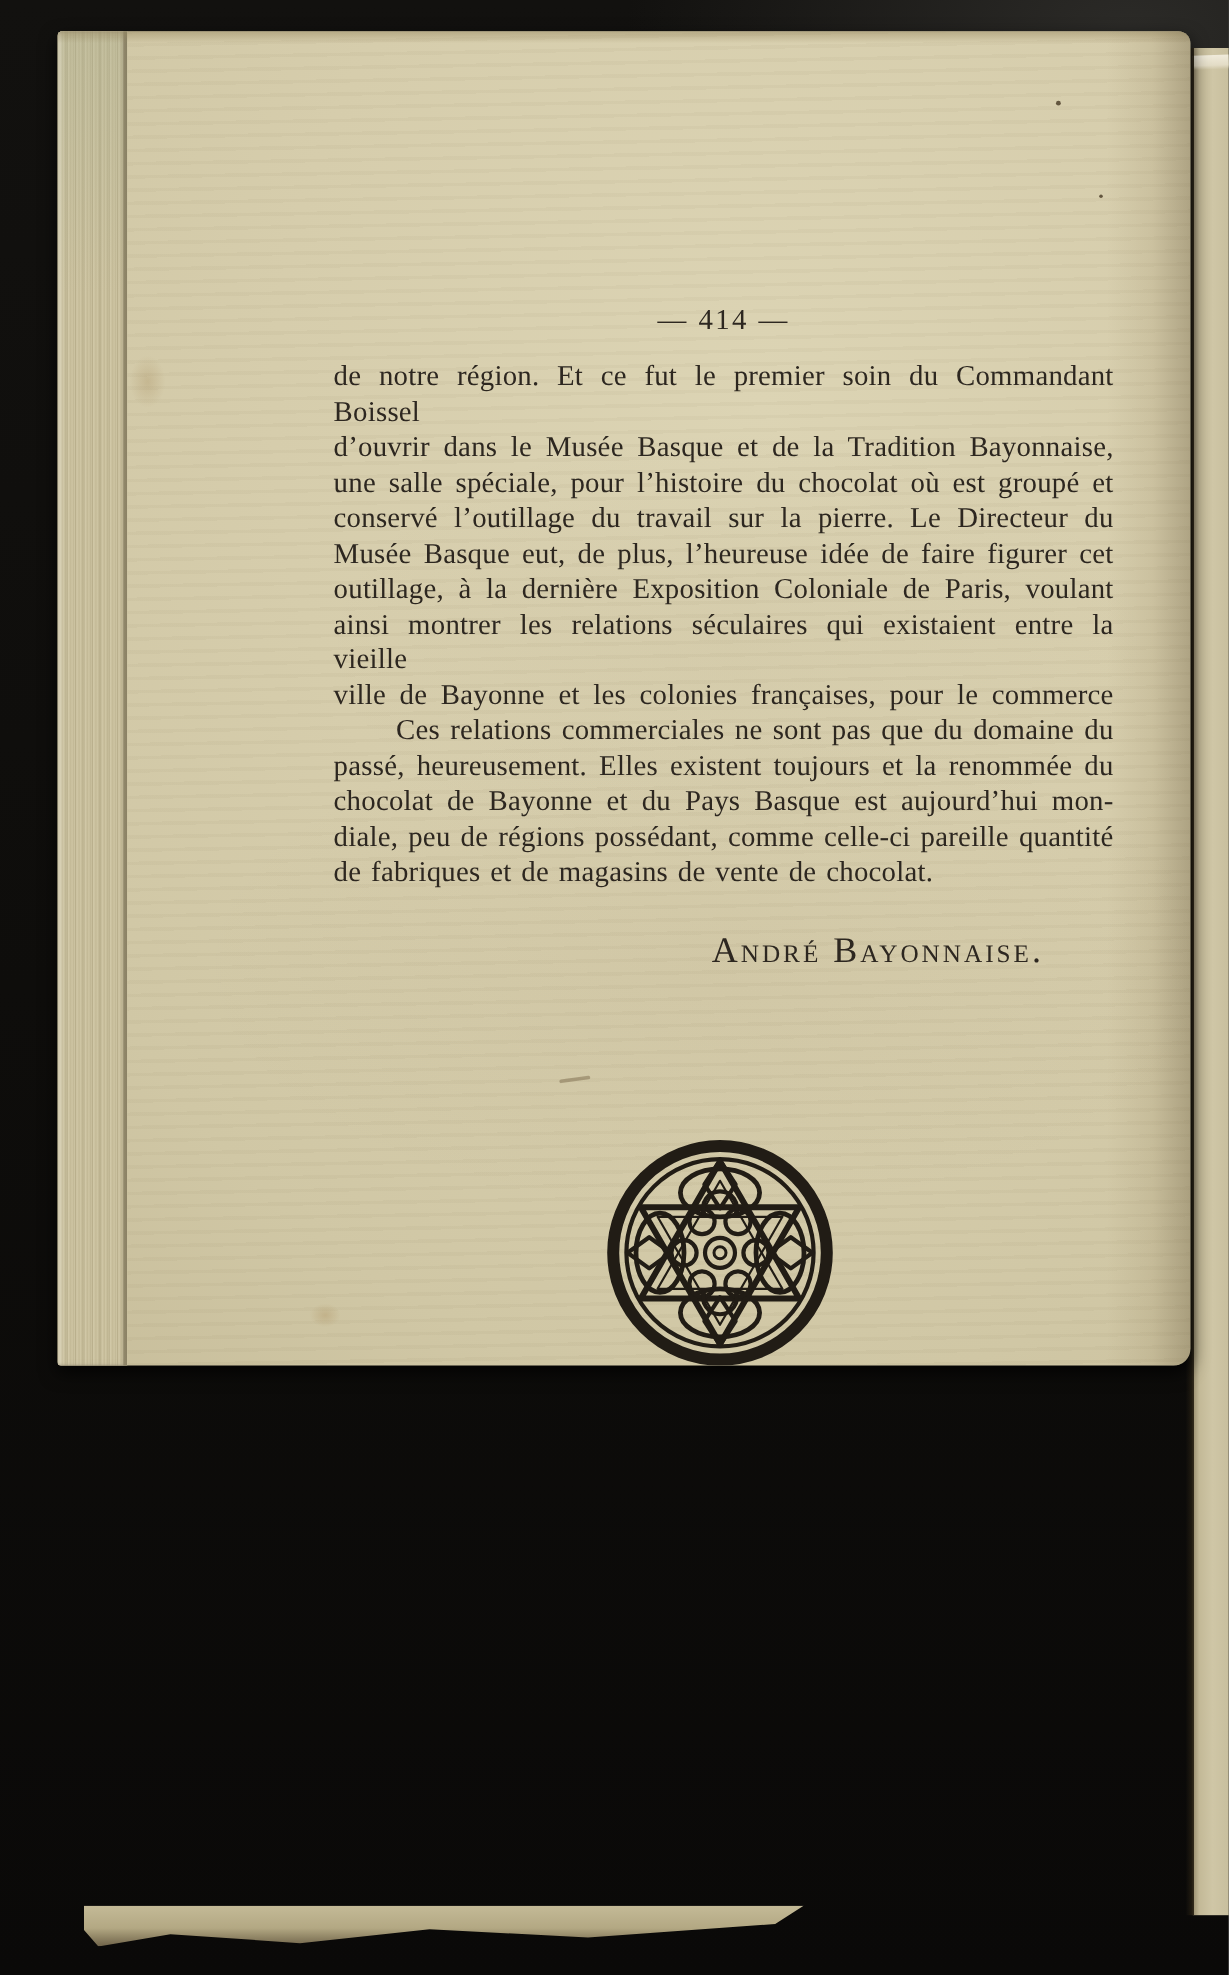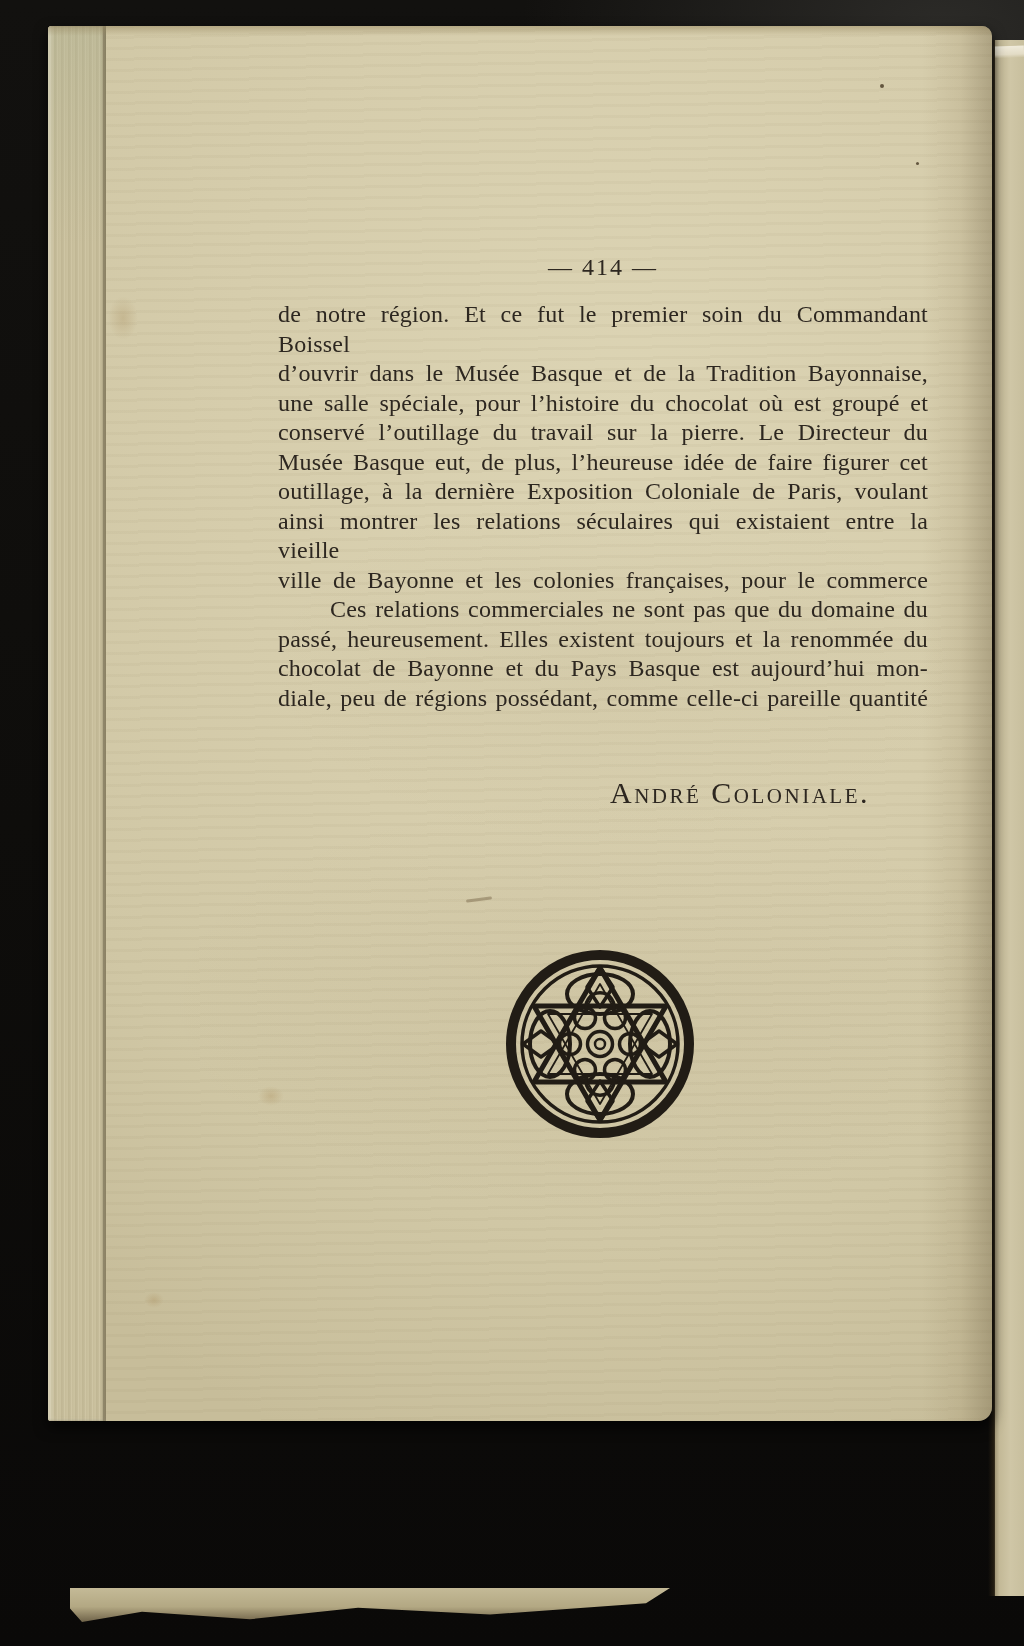--- a/index.html
+++ b/index.html
@@ -34,21 +34,21 @@
     transform: rotate(-2deg);
   }
   .gutter-shadow {
     position: absolute; left: 988px; top: 40px; width: 7px; height: 1556px;
     background: linear-gradient(90deg, rgba(40,33,20,0) 0%, rgba(40,33,20,0.55) 55%, #2a2315 100%);
     z-index: 3;
   }
 
   
   .page {
-    position: absolute; left: 48px; top: 26px; width: 944px; height: 1395px;
+    position: absolute; left: 48px; top: 26px; width: 944px; height: 1112px;
     background:
       radial-gradient(ellipse 900px 1100px at 62% 28%, #dcd4b4 0%, #d6cdac 45%, #d0c7a5 75%, #c7bd9a 100%);
     border-radius: 4px 10px 14px 3px;
     box-shadow: 0 6px 14px rgba(0,0,0,0.75);
     z-index: 4;
     overflow: hidden;
   }
   
   .page::before {
     content: ""; position: absolute; inset: 0; pointer-events: none;
@@ -163,24 +163,25 @@
         <div class="line">Musée Basque eut, de plus, l’heureuse idée de faire figurer cet</div>
         <div class="line">outillage, à la dernière Exposition Coloniale de Paris, voulant</div>
         <div class="line">ainsi montrer les relations séculaires qui existaient entre la vieille</div>
         <div class="line">ville de Bayonne et les colonies françaises, pour le commerce</div>
       </div>
       <div class="paragraph">
         <div class="line indented">Ces relations commerciales ne sont pas que du domaine du</div>
         <div class="line">passé, heureusement. Elles existent toujours et la renommée du</div>
         <div class="line">chocolat de Bayonne et du Pays Basque est aujourd’hui mon-</div>
         <div class="line">diale, peu de régions possédant, comme celle-ci pareille quantité</div>
+        <div class="line last">de fabriques et de magasins de vente de chocolat.</div>
       </div>
     </div>
 
-  <div class="signature">André Coloniale.</div>
+  <div class="signature">André Bayonnaise.</div>
 
   <div class="ornament">
     <svg viewBox="-100 -100 200 200" xmlns="http://www.w3.org/2000/svg" fill="none" stroke="#211c15" stroke-linejoin="round">
 
       <circle r="89" stroke-width="10"></circle>
       <circle r="78" stroke-width="3.5"></circle>
 
       <ellipse cx="0" cy="-50" rx="33" ry="20" stroke-width="4"></ellipse>
       <ellipse cx="0" cy="50" rx="33" ry="20" stroke-width="4"></ellipse>
       <ellipse cx="-50" cy="0" rx="20" ry="33" stroke-width="4"></ellipse>

